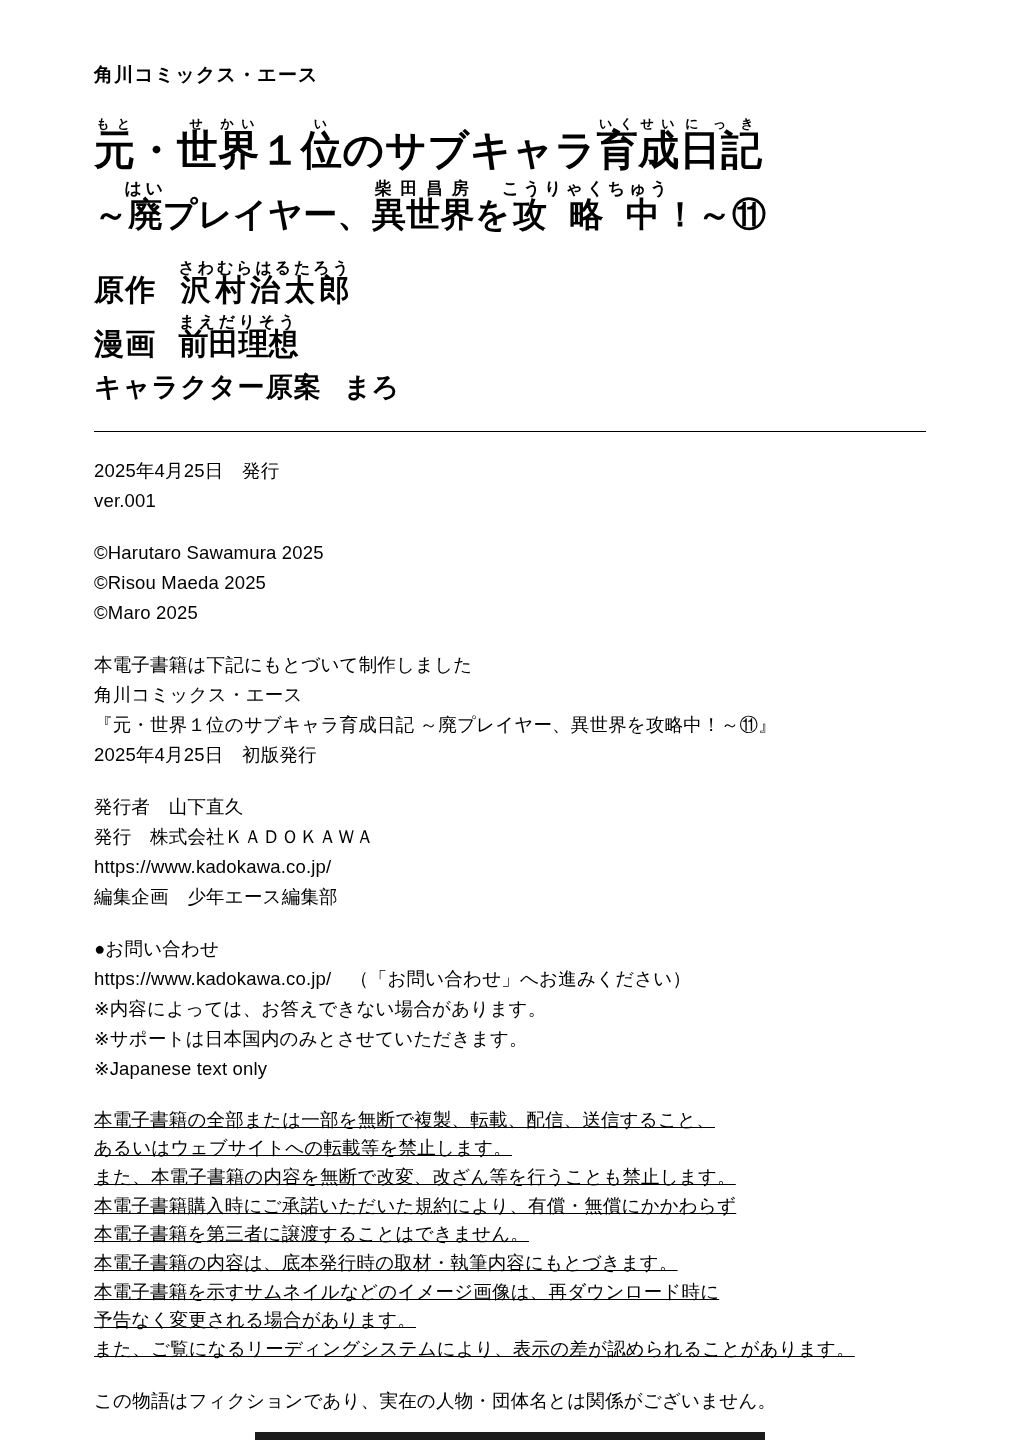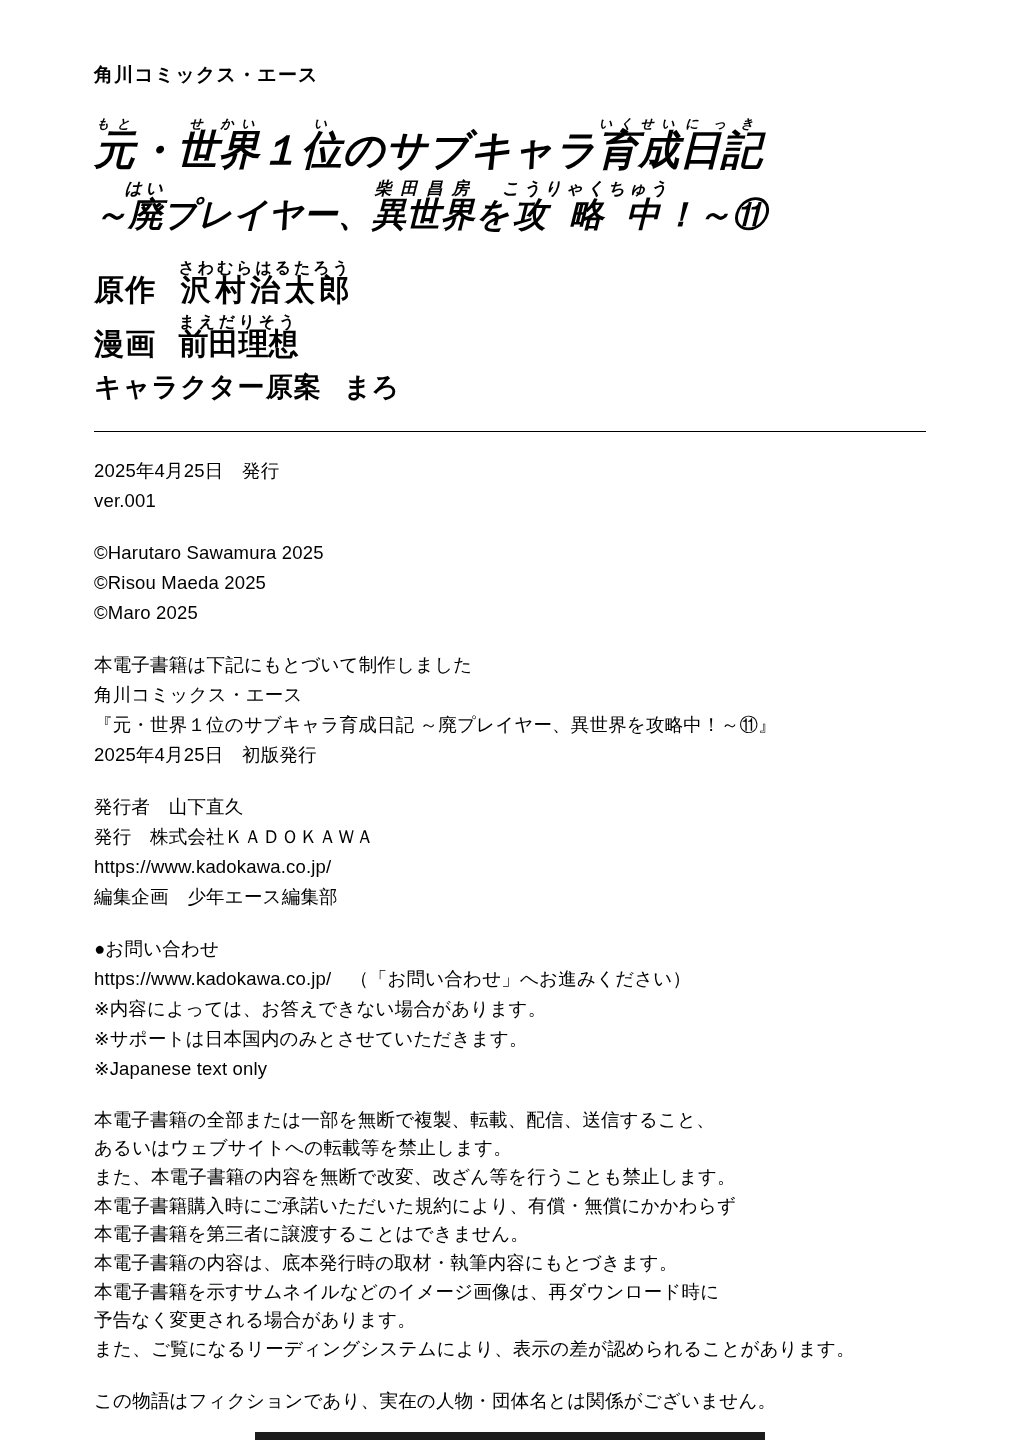--- a/index.html
+++ b/index.html
@@ -40,21 +40,20 @@
 
   
   .title-block {
     margin-top: 30px;
   }
   .title-line {
     font-weight: bold;
     letter-spacing: 0.01em;
     line-height: 1.18;
     white-space: nowrap;
-    font-style: italic;
   }
   .title-main {
     font-size: 41px;
   }
   .title-sub {
     font-size: 34px;
     margin-top: 6px;
   }
   ruby { ruby-position: over; }
   rt {
@@ -94,21 +93,21 @@
     margin-top: 24px;
     font-size: 18.5px;
     line-height: 1.62;
     letter-spacing: 0.01em;
   }
   .colophon p {
     margin: 0;
   }
   .blk { margin-bottom: 22px; }
   .blk:last-child { margin-bottom: 0; }
-  .tight { line-height: 1.55; }
+  .tight { line-height: 1.55; text-decoration: underline; }
 
   .footer-band {
     position: absolute;
     left: 255px;
     top: 1432px;
     width: 510px;
     height: 8px;
     background: #1c1c1c;
   }
 </style>

